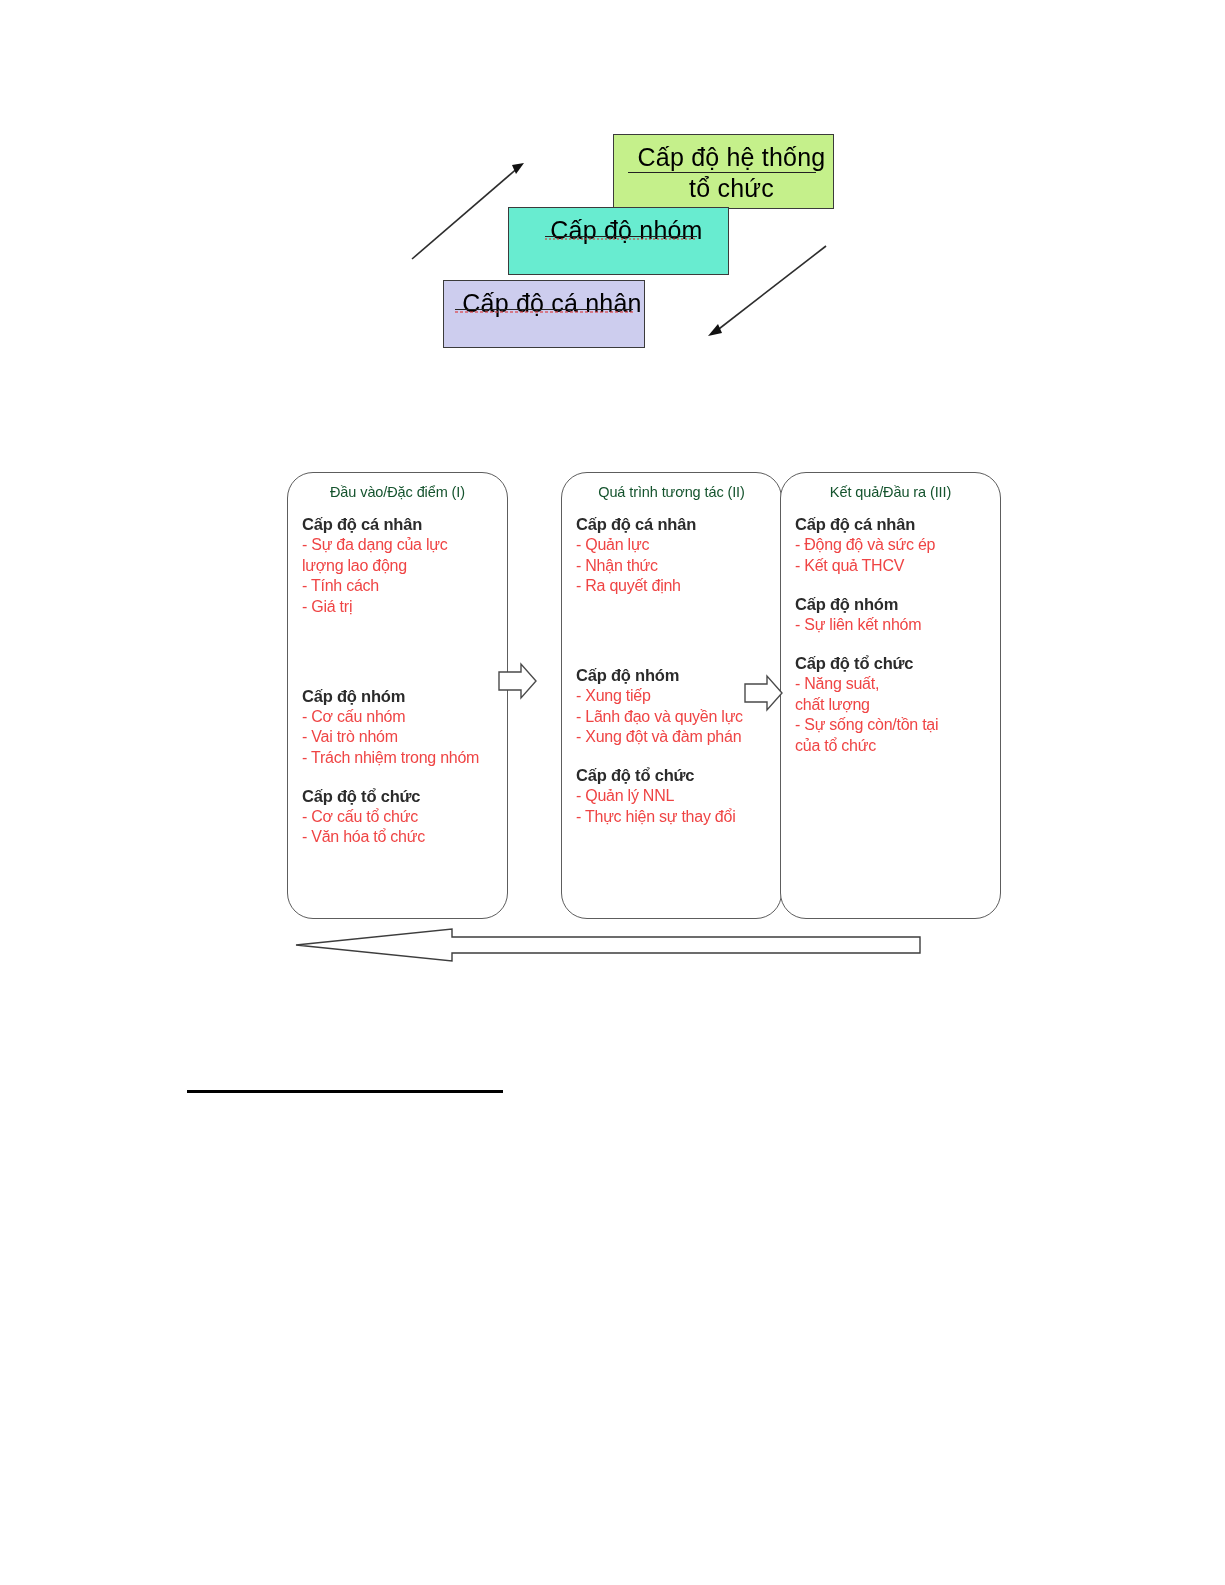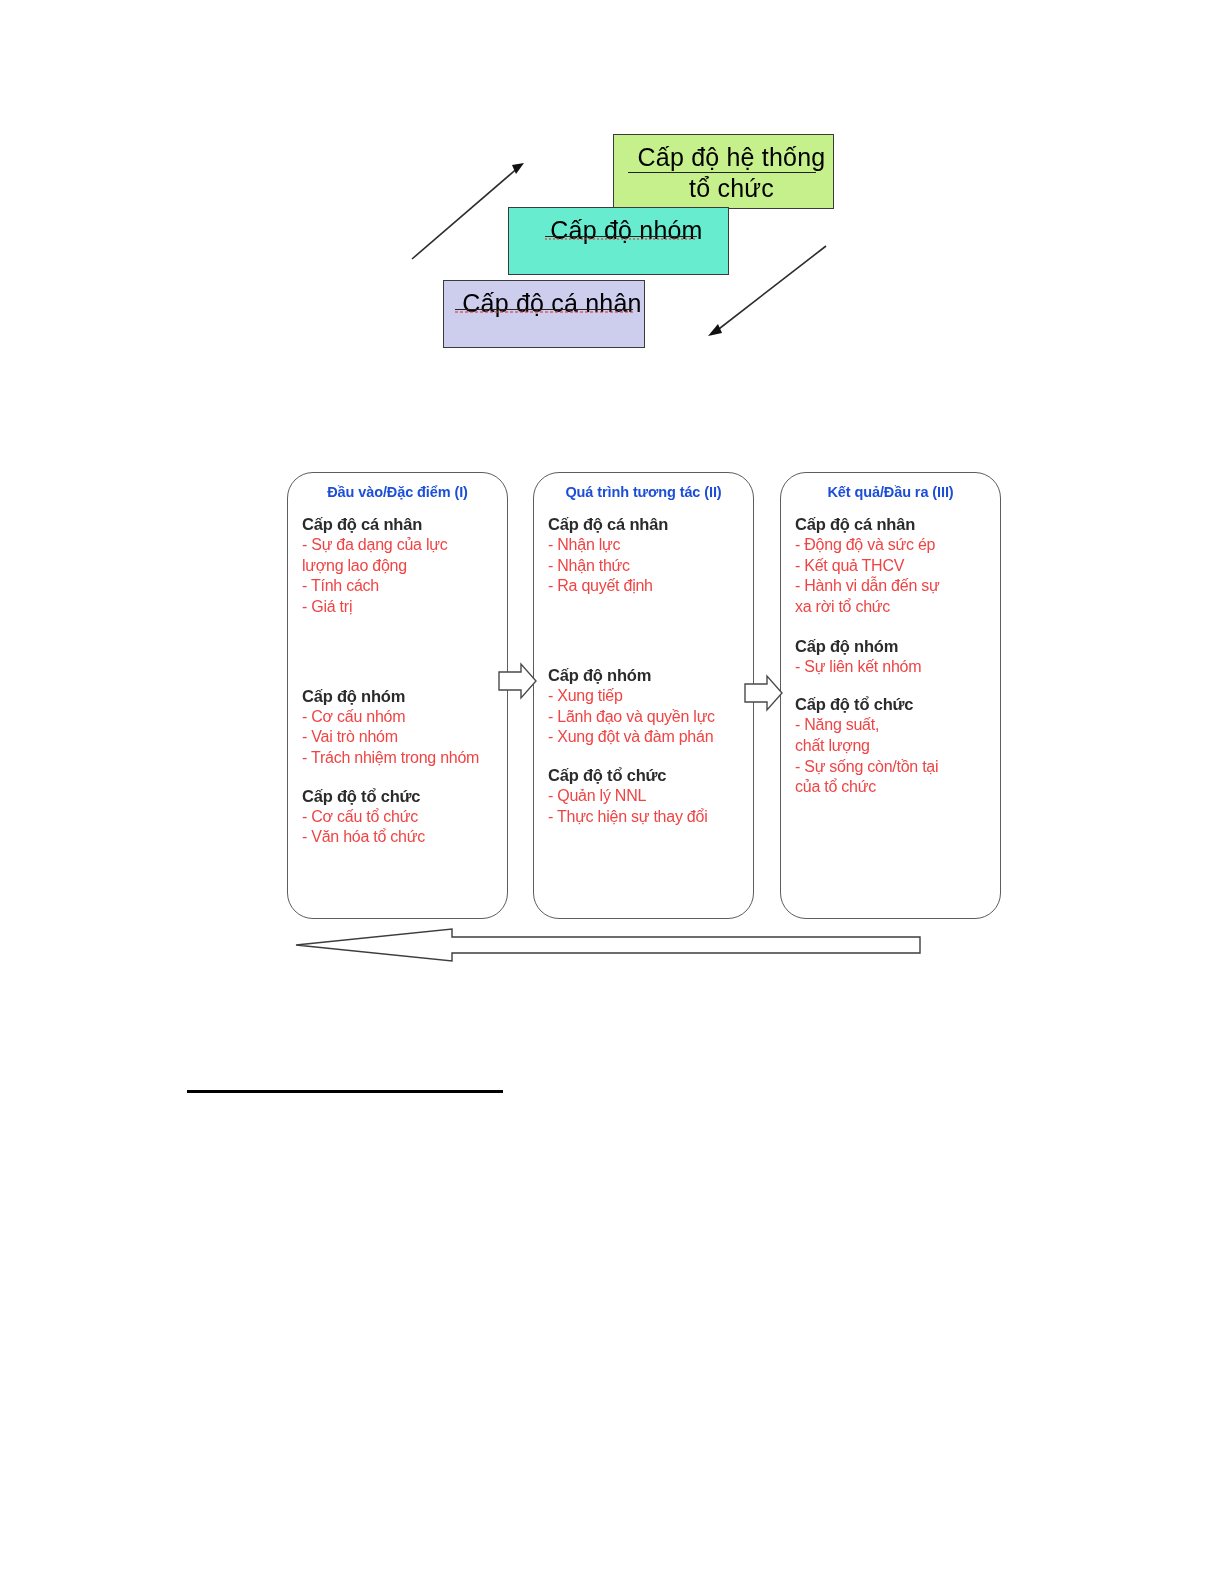--- a/index.html
+++ b/index.html
@@ -92,28 +92,28 @@
     position: absolute;
     top: 472px;
     width: 221px;
     height: 447px;
     border: 1.4px solid #5d5d5d;
     border-radius: 26px;
     box-sizing: border-box;
     background: #ffffff;
   }
   #proc-col-1 { left: 287px; }
-  #proc-col-2 { left: 533px; }
+  #proc-col-2 { left: 561px; }
   #proc-col-3 { left: 780px; }
 
   .proc-header {
     text-align: center;
     font-size: 14.5px;
-    font-weight: bold;
-    color: #1d4ed8;
+    font-weight: normal;
+    color: #14532d;
     padding-top: 11px;
     letter-spacing: -0.1px;
   }
   .proc-body {
     padding: 0 0 0 14px;
     padding-right: 6px;
   }
   .group-block { margin-top: 16px; }
   .group-title {
     font-size: 16.5px;
@@ -212,21 +212,21 @@
 
     </div>
   </div>
 
   <div class="proc-col" id="proc-col-2">
     <div class="proc-header">Quá trình tương tác (II)</div>
     <div class="proc-body">
 
       <div class="group-block" style="margin-top:14px;">
         <div class="group-title">Cấp độ cá nhân</div>
-        <div class="group-item">- Nhận lực</div>
+        <div class="group-item">- Quản lực</div>
         <div class="group-item">- Nhận thức</div>
         <div class="group-item">- Ra quyết định</div>
       </div>
 
       <div class="group-block" style="margin-top:68px;">
         <div class="group-title">Cấp độ nhóm</div>
         <div class="group-item">- Xung tiếp</div>
         <div class="group-item">- Lãnh đạo và quyền lực</div>
         <div class="group-item">- Xung đột và đàm phán</div>
       </div>
@@ -241,22 +241,20 @@
   </div>
 
   <div class="proc-col" id="proc-col-3">
     <div class="proc-header">Kết quả/Đầu ra (III)</div>
     <div class="proc-body">
 
       <div class="group-block" style="margin-top:14px;">
         <div class="group-title">Cấp độ cá nhân</div>
         <div class="group-item">- Động độ và sức ép</div>
         <div class="group-item">- Kết quả THCV</div>
-        <div class="group-item">- Hành vi dẫn đến sự
-xa rời tổ chức</div>
       </div>
 
       <div class="group-block" style="margin-top:18px;">
         <div class="group-title">Cấp độ nhóm</div>
         <div class="group-item">- Sự liên kết nhóm</div>
       </div>
 
       <div class="group-block" style="margin-top:17px;">
         <div class="group-title">Cấp độ tổ chức</div>
         <div class="group-item">- Năng suất,

